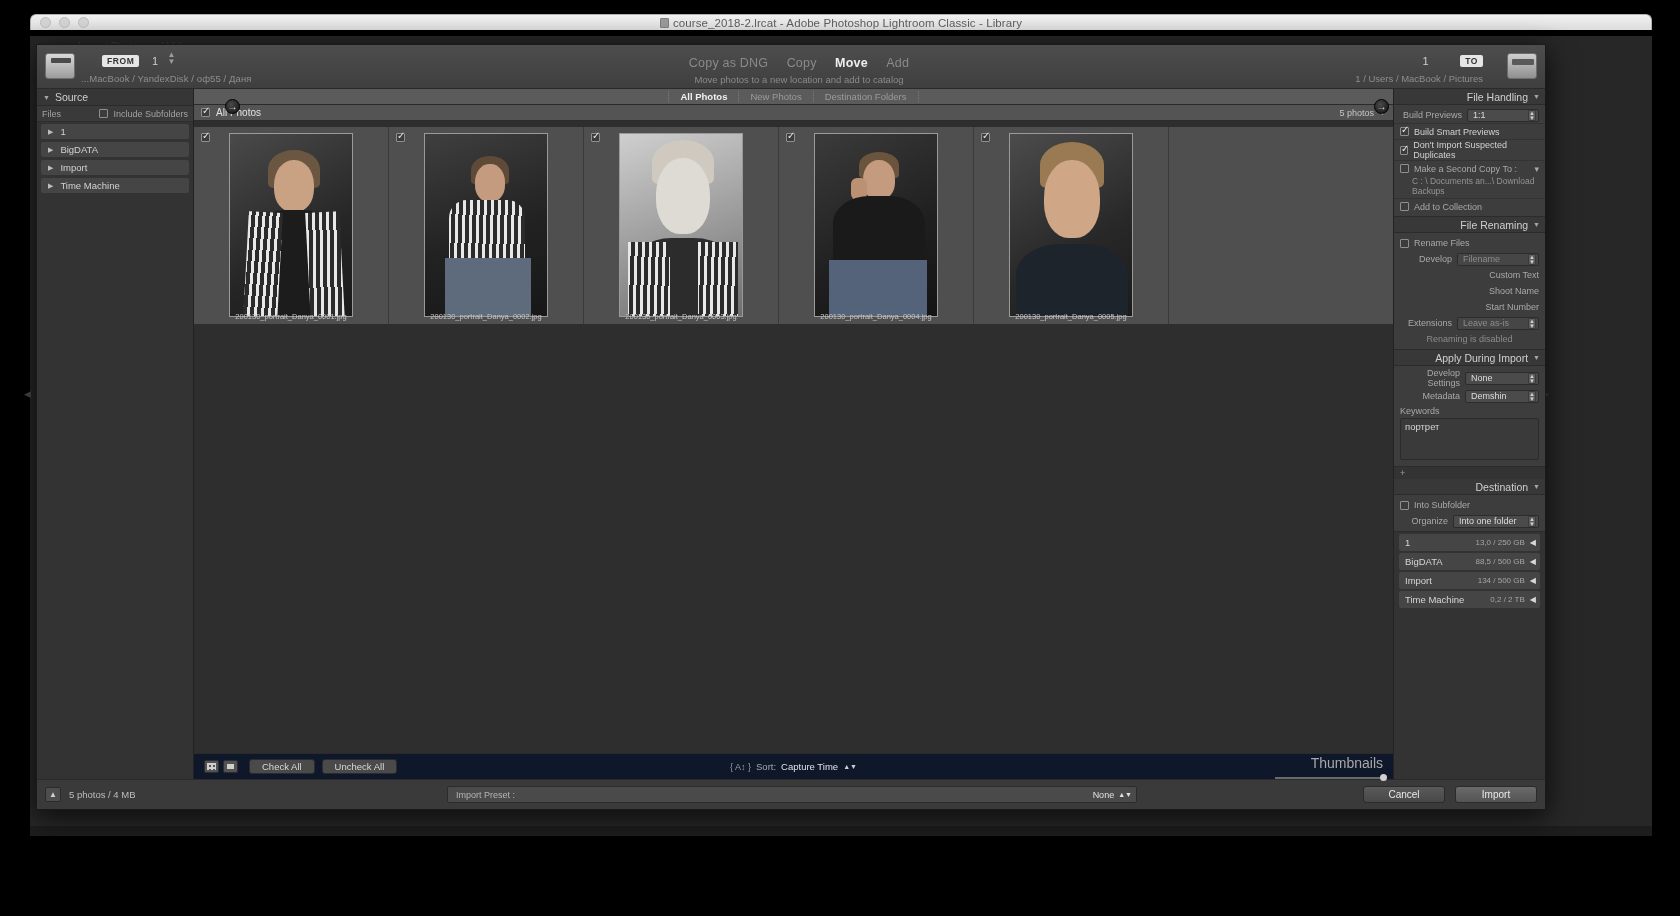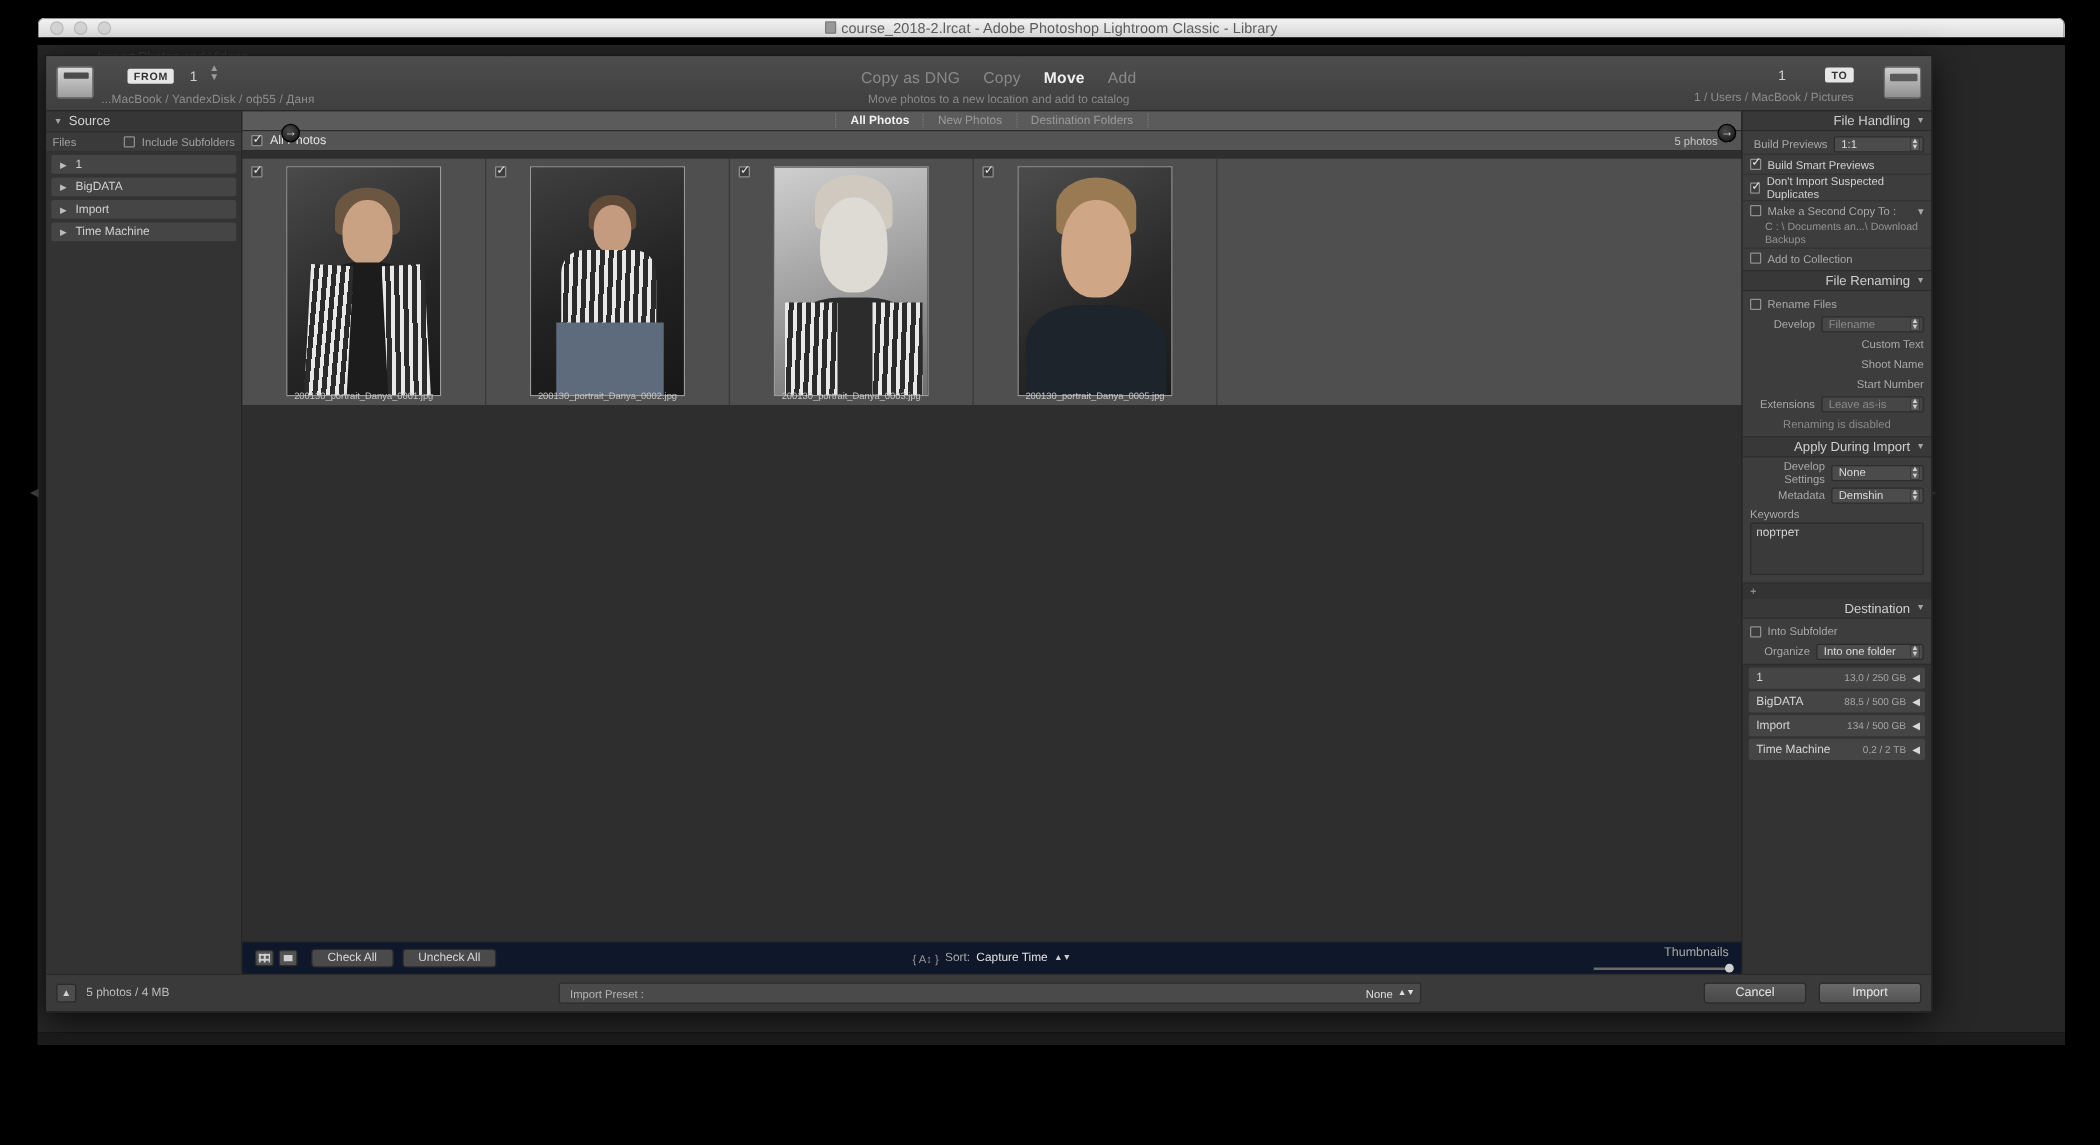--- a/index.html
+++ b/index.html
@@ -222,21 +222,21 @@
     border-radius: 3px; font-size: 9.5px; color: #d8d8d8;
     display: flex; align-items: center; margin-left: 7px;
   }
   .sort-wrap {
     position: absolute; left: 0; right: 0; display: flex; align-items: center;
     justify-content: center; gap: 5px; pointer-events: none;
   }
   .sort-lbl { font-size: 9.5px; color: #a8a8a8; }
   .sort-val { font-size: 9.5px; color: #e0e0e0; }
   .thumbs-wrap { position: absolute; right: 10px; text-align: right; }
-  .thumbs-lbl { font-size: 10px; color: #a8a8a8; }
+  .thumbs-lbl { font-size: 14px; color: #a8a8a8; }
   .slider { width: 108px; height: 2px; background: #6a6a6a; margin-top: 6px; position: relative; }
   .slider .knob {
     position: absolute; right: -4px; top: -3px; width: 7px; height: 7px;
     border-radius: 50%; background: #d0d0d0;
   }
 
   
   .right-panel {
     width: 152px; background: #333; border-left: 1px solid #222;
     display: flex; flex-direction: column; overflow: hidden;
@@ -464,20 +464,32 @@
                 <div class="bg" style="background:linear-gradient(160deg,#cfcfcf,#9a9a9a 55%,#6f6f6f);"></div>
                 <div class="hair" style="left:32px;top:6px;width:62px;height:44px;background:#cfc9c0;"></div>
                 <div class="head" style="left:36px;top:24px;width:54px;height:76px;background:#dedad4;"></div>
                 <div class="torso" style="left:8px;top:104px;width:110px;height:82px;background:#2c2c2c;"></div>
                 <div class="stripes" style="left:8px;top:108px;width:42px;height:78px;"></div>
                 <div class="stripes" style="left:78px;top:108px;width:40px;height:78px;"></div>
               </div>
               <span class="cap">200130_portrait_Danya_0003.jpg</span>
             </div>
 
+            <div class="cell">
+              <span class="cell-chk chk on"></span>
+              <div class="thumb">
+                <div class="bg" style="background:linear-gradient(150deg,#3b3b3b,#1f1f1f 60%,#141414);"></div>
+                <div class="hair" style="left:44px;top:18px;width:40px;height:26px;background:#6a543d;"></div>
+                <div class="head" style="left:48px;top:26px;width:32px;height:40px;background:#c49b7e;"></div>
+                <div style="position:absolute;left:36px;top:44px;width:16px;height:22px;background:#bb9073;border-radius:6px;"></div>
+                <div class="torso" style="left:18px;top:62px;width:92px;height:68px;background:#1a1a1a;"></div>
+                <div style="position:absolute;left:14px;top:126px;width:98px;height:60px;background:#55637a;"></div>
+              </div>
+              <span class="cap">200130_portrait_Danya_0004.jpg</span>
+            </div>
 
             <div class="cell">
               <span class="cell-chk chk on"></span>
               <div class="thumb">
                 <div class="bg" style="background:linear-gradient(150deg,#4c4c4c,#282828 60%,#1b1b1b);"></div>
                 <div class="hair" style="left:30px;top:8px;width:64px;height:46px;background:#9a7a52;"></div>
                 <div class="head" style="left:34px;top:26px;width:56px;height:78px;background:#cfa686;"></div>
                 <div class="torso" style="left:6px;top:110px;width:112px;height:76px;background:#1e242b;"></div>
               </div>
               <span class="cap">200130_portrait_Danya_0005.jpg</span>

